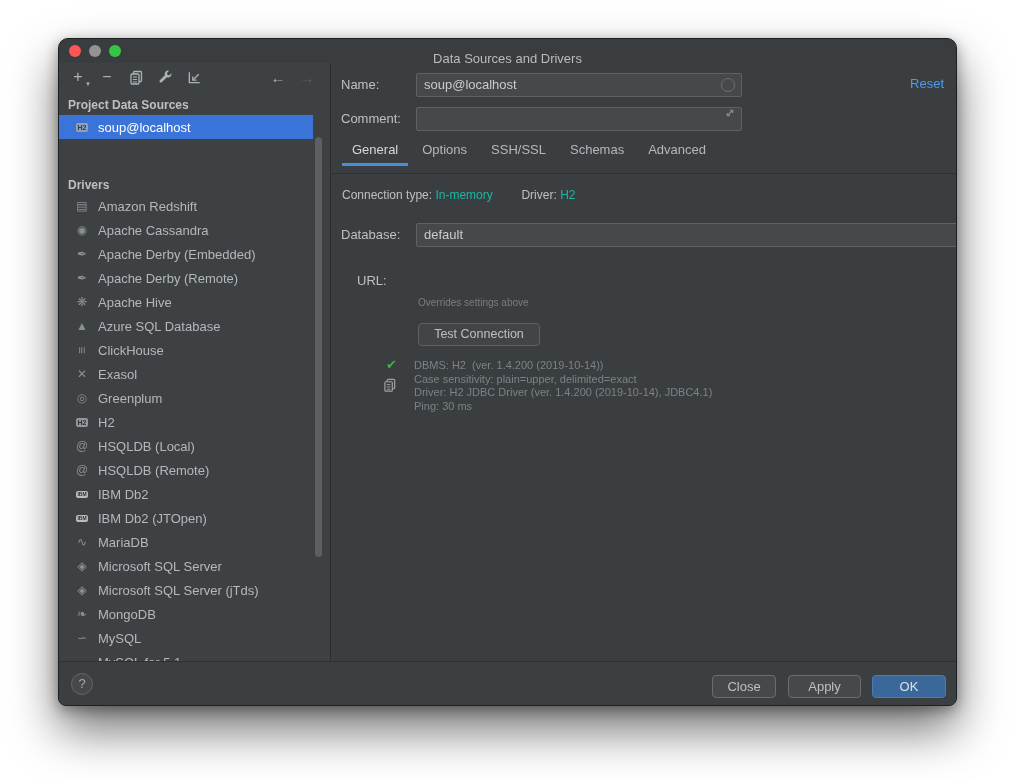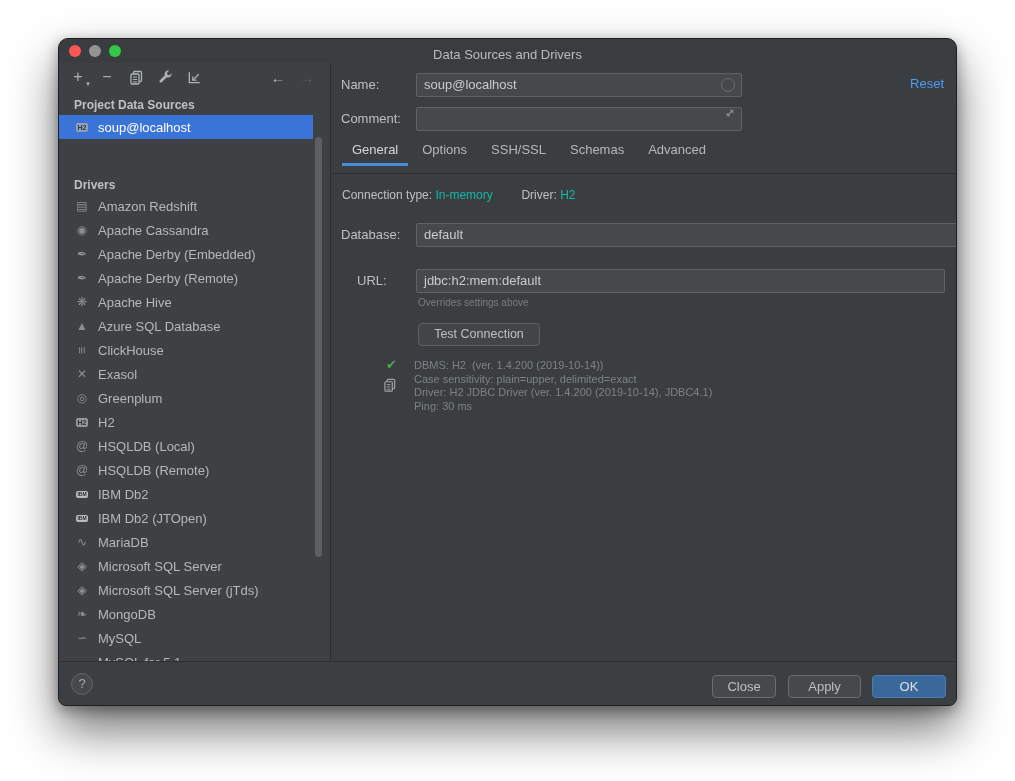--- a/index.html
+++ b/index.html
@@ -7,41 +7,41 @@
               font-family:"Liberation Sans", sans-serif; }
 
   .window { position:absolute; left:58px; top:38px; width:899px; height:668px;
             background:#3B3E40; border-radius:10px 10px 8px 8px;
             border:1px solid #1d1f21;
             box-shadow:0 24px 48px rgba(0,0,0,.55), 0 4px 14px rgba(0,0,0,.35);
             overflow:hidden; }
 
   
   .titlebar { position:absolute; left:0; top:0; right:0; height:32px; background:#3A3D3F;
-              border-bottom:2px solid #eab308; display:flex; align-items:center; }
+              border-bottom:5px solid #eab308; display:flex; align-items:flex-end; }
   .traffic { position:absolute; left:10px; top:6px; display:flex; gap:8px; }
   .dot { width:12px; height:12px; border-radius:50%; }
   .dot.red{ background:#fc5753; } .dot.gray{ background:#939393; } .dot.green{ background:#33c748; }
   .win-title { width:100%; text-align:center; color:#b9bcbe; font-size:13px; }
 
   
   .sidebar { position:absolute; left:0; top:24px; width:272px; height:598px;
              background:#3E4144; border-right:1px solid #2b2d2f; overflow:hidden; }
   .side-toolbar { height:28px; display:flex; align-items:center; padding:0 14px 0 10px; gap:11px;
                   color:#adb2b5; }
   .tb-icon { width:18px; height:18px; display:flex; align-items:center; justify-content:center;
              font-size:16px; cursor:default; position:relative; }
   .tb-icon svg { display:block; }
   .plus-caret { position:absolute; right:-4px; bottom:-1px; font-size:6px; color:#adb2b5; }
   .tb-spacer { flex:1; }
   .nav-arrow { font-size:15px; }
   .nav-arrow.disabled { color:#5a5e60; }
 
   .side-list { height:570px; overflow:hidden; position:relative; }
-  .section-header { margin-top:4px; padding:3px 15px; height:20px; color:#bcc0c3; font-size:12px;
+  .section-header { margin-top:4px; padding:3px 9px; height:20px; color:#bcc0c3; font-size:12px;
                     font-weight:bold; }
   .section-header.drivers { margin-top:36px; height:19px; }
   .list-row { height:24px; display:flex; align-items:center; padding-left:14px; color:#b4b8bb;
               font-size:13px; white-space:nowrap; }
   .list-row.selected { background:#3B74D9; color:#ffffff; width:calc(100% - 17px); }
   .row-icon { width:18px; margin-right:7px; display:flex; align-items:center; justify-content:center;
               font-size:12px; color:#9ea3a6; opacity:.8; flex:0 0 18px; }
   .row-icon.rot { transform:rotate(90deg); }
   .chip { background:#a9adb0; color:#2b2d2f; font-size:7px; font-weight:bold; border-radius:2px;
           padding:1px 2px; line-height:1; letter-spacing:0; }
@@ -275,23 +275,20 @@
       <span>Driver:</span>
       <span class="lnk">H2</span>
     </div>
 
     <div class="flabel" style="left:10px; top:160px;">Database:</div>
     <div class="field" style="left:85px; top:160px; width:616px;">
       <span>default</span>
     </div>
 
     <div class="flabel" style="left:26px; top:206px;">URL:</div>
-    <div class="field" style="left:85px; top:206px; width:529px;">
-      <span>jdbc:h2:mem:default</span>
-    </div>
     <div class="hint" style="left:87px; top:234px;">Overrides settings above</div>
 
     <div class="test-btn">Test Connection</div>
 
     <div class="result-check">✔</div>
     <div class="result-copy">
       <svg width="14" height="14" viewBox="0 0 15 15">
           <rect x="4.5" y="1.5" width="8" height="10" rx="1" fill="none" stroke="#9da1a4" stroke-width="1.3"></rect>
           <rect x="2" y="4" width="8" height="10" rx="1" fill="#3B3E40" stroke="#9da1a4" stroke-width="1.3"></rect>
           <path d="M4 7h4M4 9.5h4M4 12h4" stroke="#9da1a4" stroke-width="1"></path>

